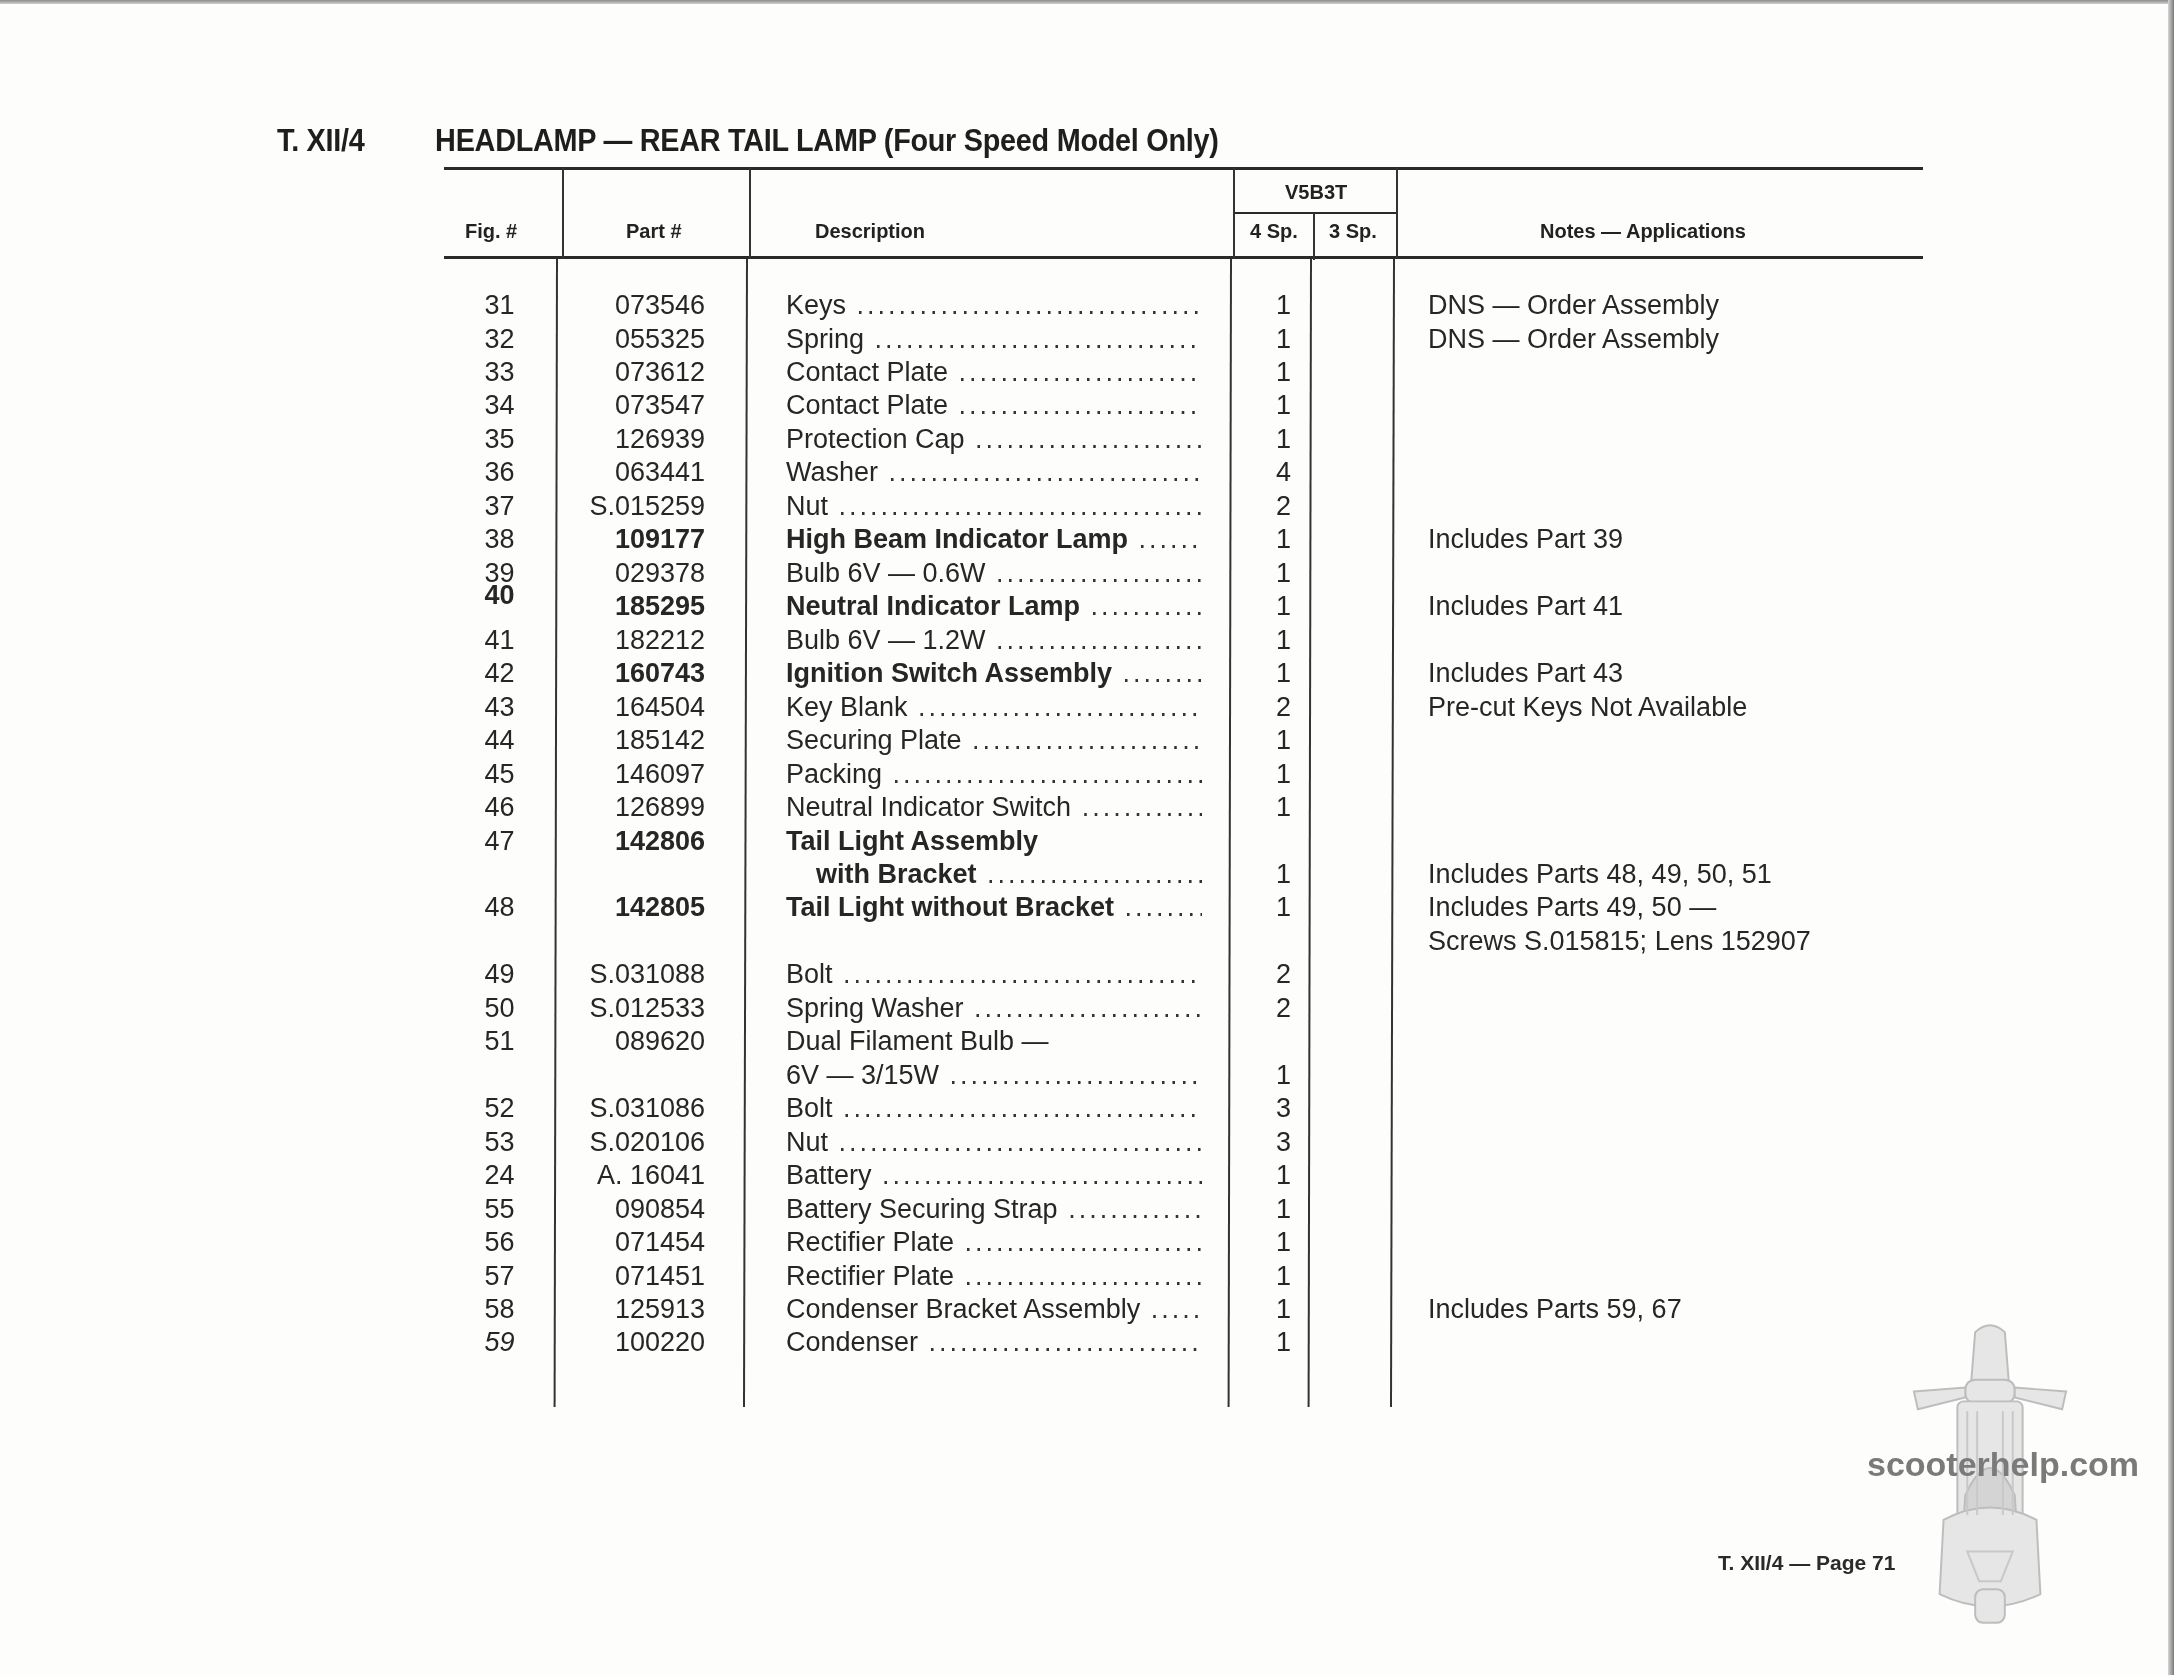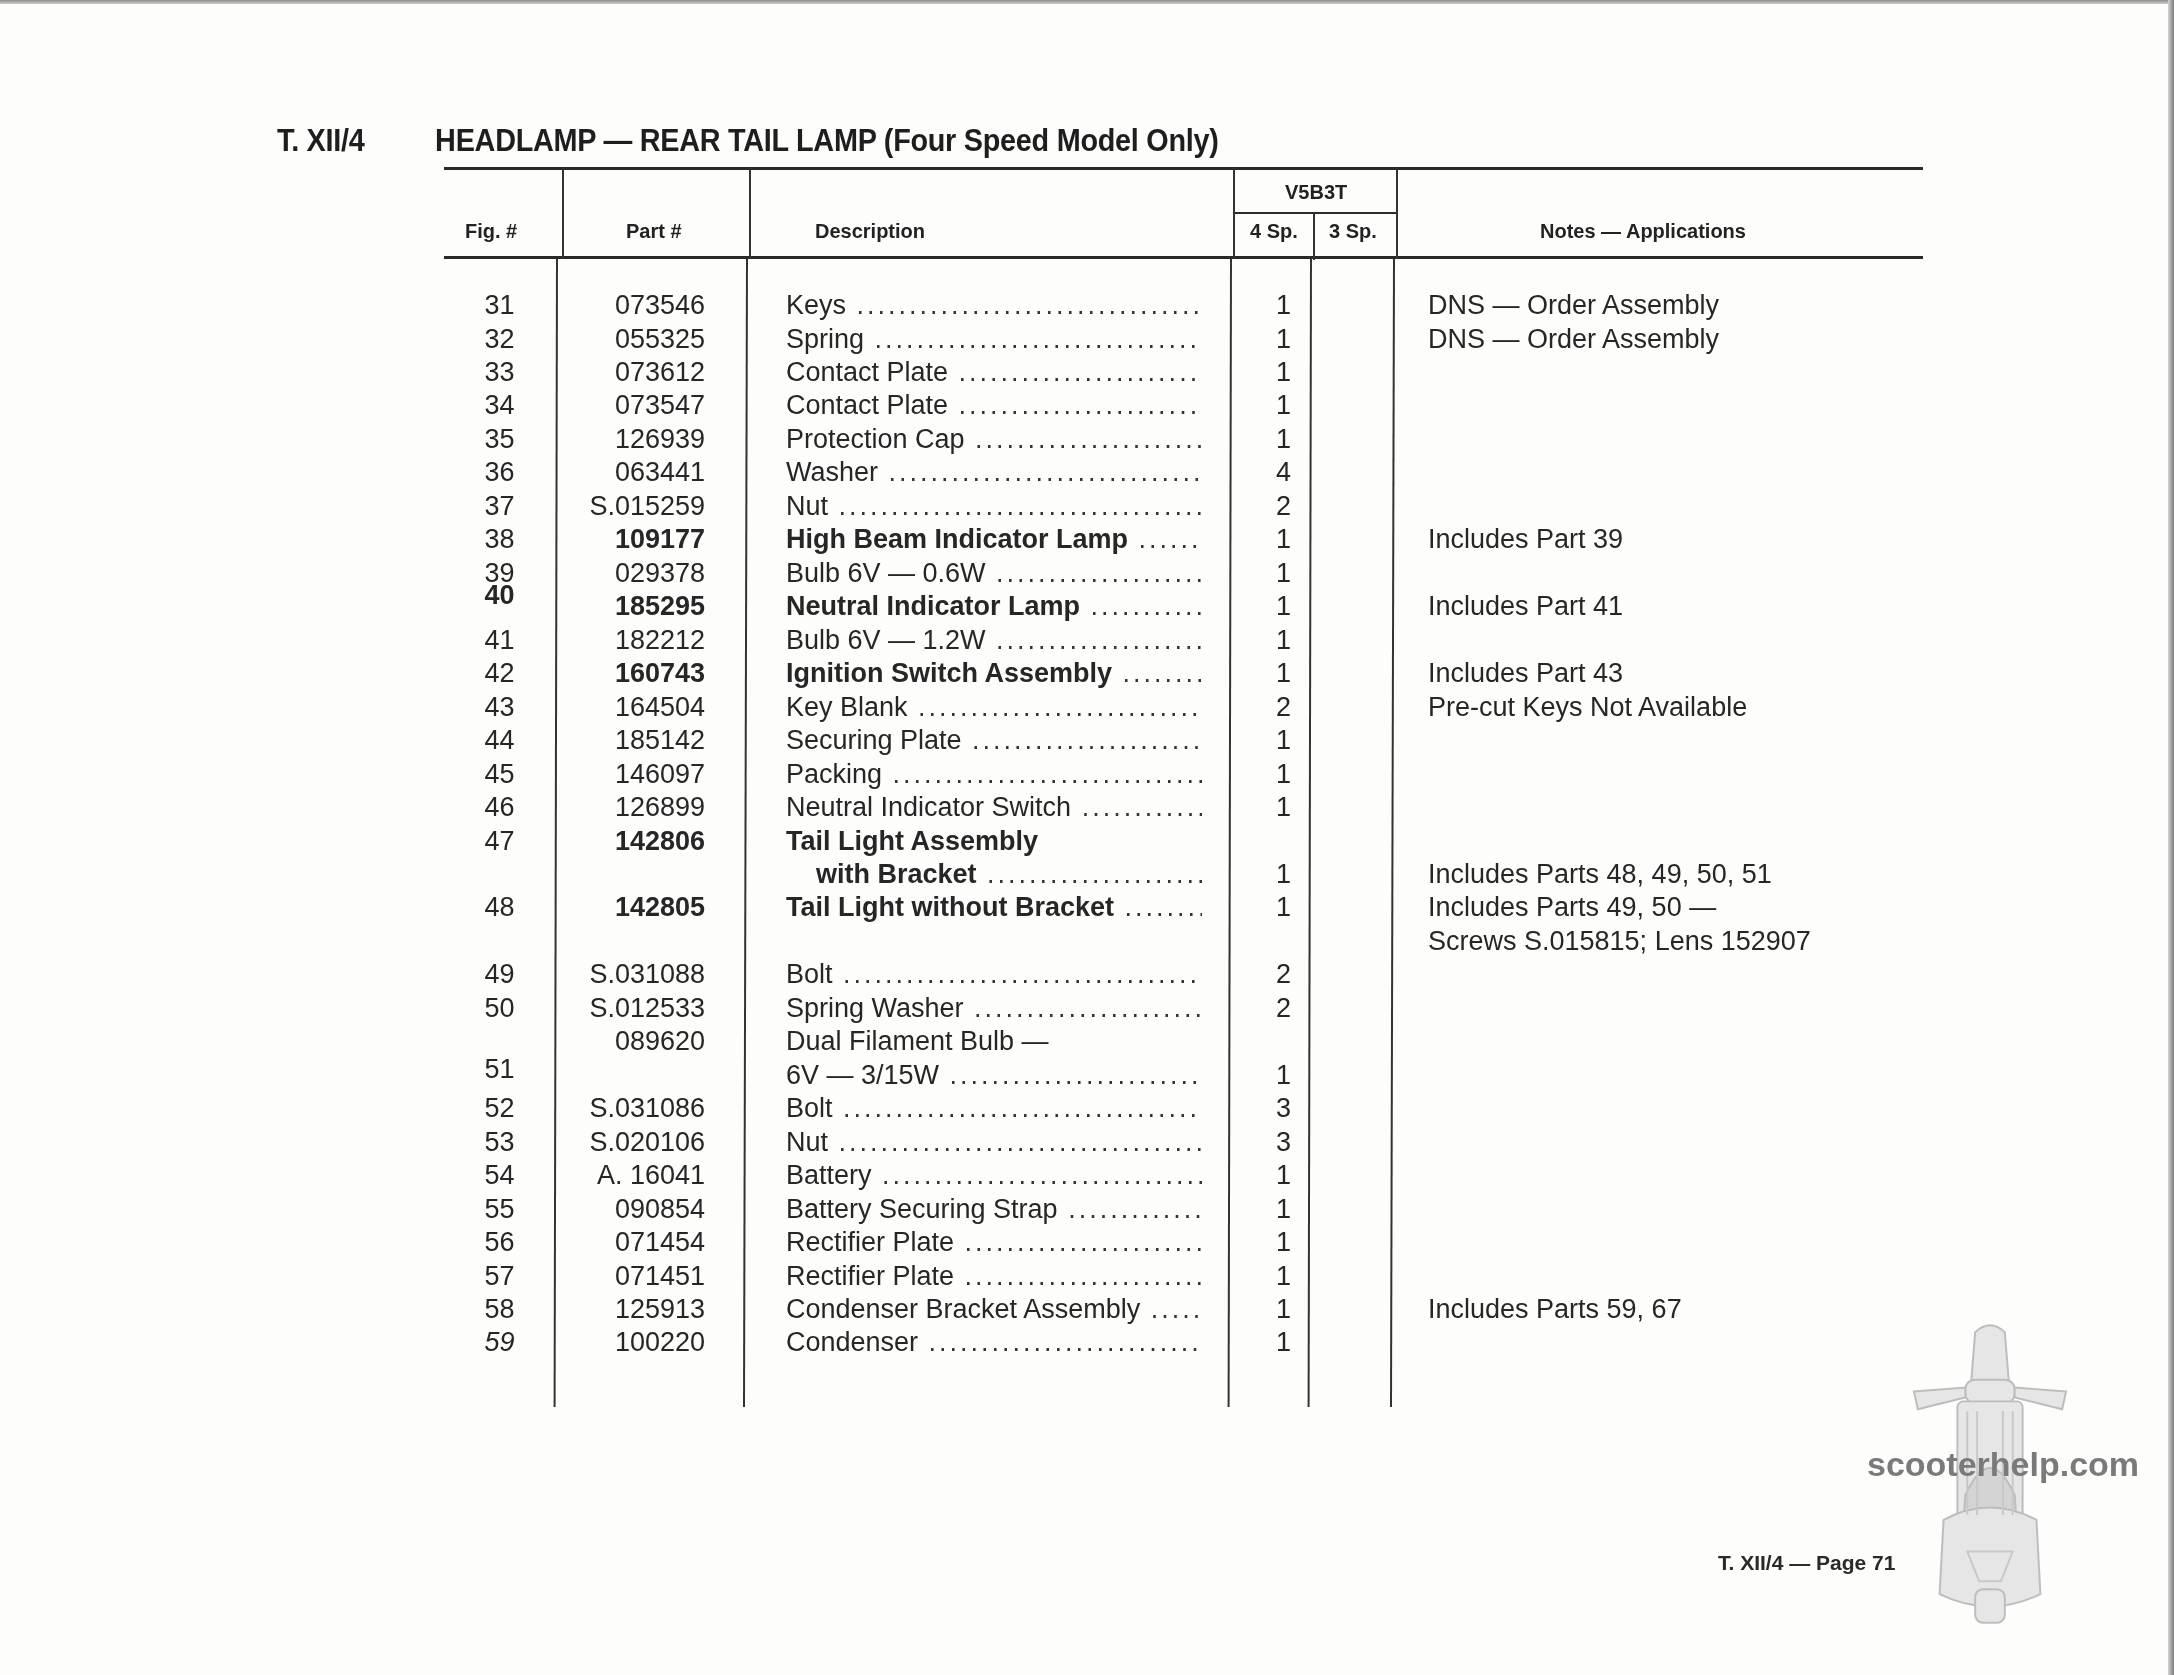--- a/index.html
+++ b/index.html
@@ -220,40 +220,40 @@
       <div class="cell desc" style="top: 957px; font-weight: normal;"><span>Bolt</span><span class="leader" style="font-weight: normal;"> ............................................................</span></div>
       <div class="cell q4" style="top: 957px;">2</div>
     </div>
     <div>
       <div class="cell fig" style="top: 991px;">50</div>
       <div class="cell part" style="top: 991px;">S.012533</div>
       <div class="cell desc" style="top: 991px; font-weight: normal;"><span>Spring Washer</span><span class="leader" style="font-weight: normal;"> ............................................................</span></div>
       <div class="cell q4" style="top: 991px;">2</div>
     </div>
     <div>
-      <div class="cell fig" style="top: 1052px; text-align: center;">51</div>
+      <div class="cell fig" style="top: 1024px; text-align: center;">51</div>
       <div class="cell part" style="top: 1024px;">089620</div>
       <div class="cell desc" style="top: 1024px;"><span>Dual Filament Bulb —</span></div>
       <div class="cell desc" style="top: 1058px; font-weight: normal;"><span>6V — 3/15W</span><span class="leader" style="font-weight: normal;"> ............................................................</span></div>
       <div class="cell q4" style="top: 1058px;">1</div>
     </div>
     <div>
       <div class="cell fig" style="top: 1091px;">52</div>
       <div class="cell part" style="top: 1091px;">S.031086</div>
       <div class="cell desc" style="top: 1091px; font-weight: normal;"><span>Bolt</span><span class="leader" style="font-weight: normal;"> ............................................................</span></div>
       <div class="cell q4" style="top: 1091px;">3</div>
     </div>
     <div>
       <div class="cell fig" style="top: 1125px;">53</div>
       <div class="cell part" style="top: 1125px;">S.020106</div>
       <div class="cell desc" style="top: 1125px; font-weight: normal;"><span>Nut</span><span class="leader" style="font-weight: normal;"> ............................................................</span></div>
       <div class="cell q4" style="top: 1125px;">3</div>
     </div>
     <div>
-      <div class="cell fig" style="top: 1158px;">54</div>
+      <div class="cell fig" style="top: 1158px;">24</div>
       <div class="cell part" style="top: 1158px;">A. 16041</div>
       <div class="cell desc" style="top: 1158px; font-weight: normal;"><span>Battery</span><span class="leader" style="font-weight: normal;"> ............................................................</span></div>
       <div class="cell q4" style="top: 1158px;">1</div>
     </div>
     <div>
       <div class="cell fig" style="top: 1192px;">55</div>
       <div class="cell part" style="top: 1192px;">090854</div>
       <div class="cell desc" style="top: 1192px; font-weight: normal;"><span>Battery Securing Strap</span><span class="leader" style="font-weight: normal;"> ............................................................</span></div>
       <div class="cell q4" style="top: 1192px;">1</div>
     </div>

